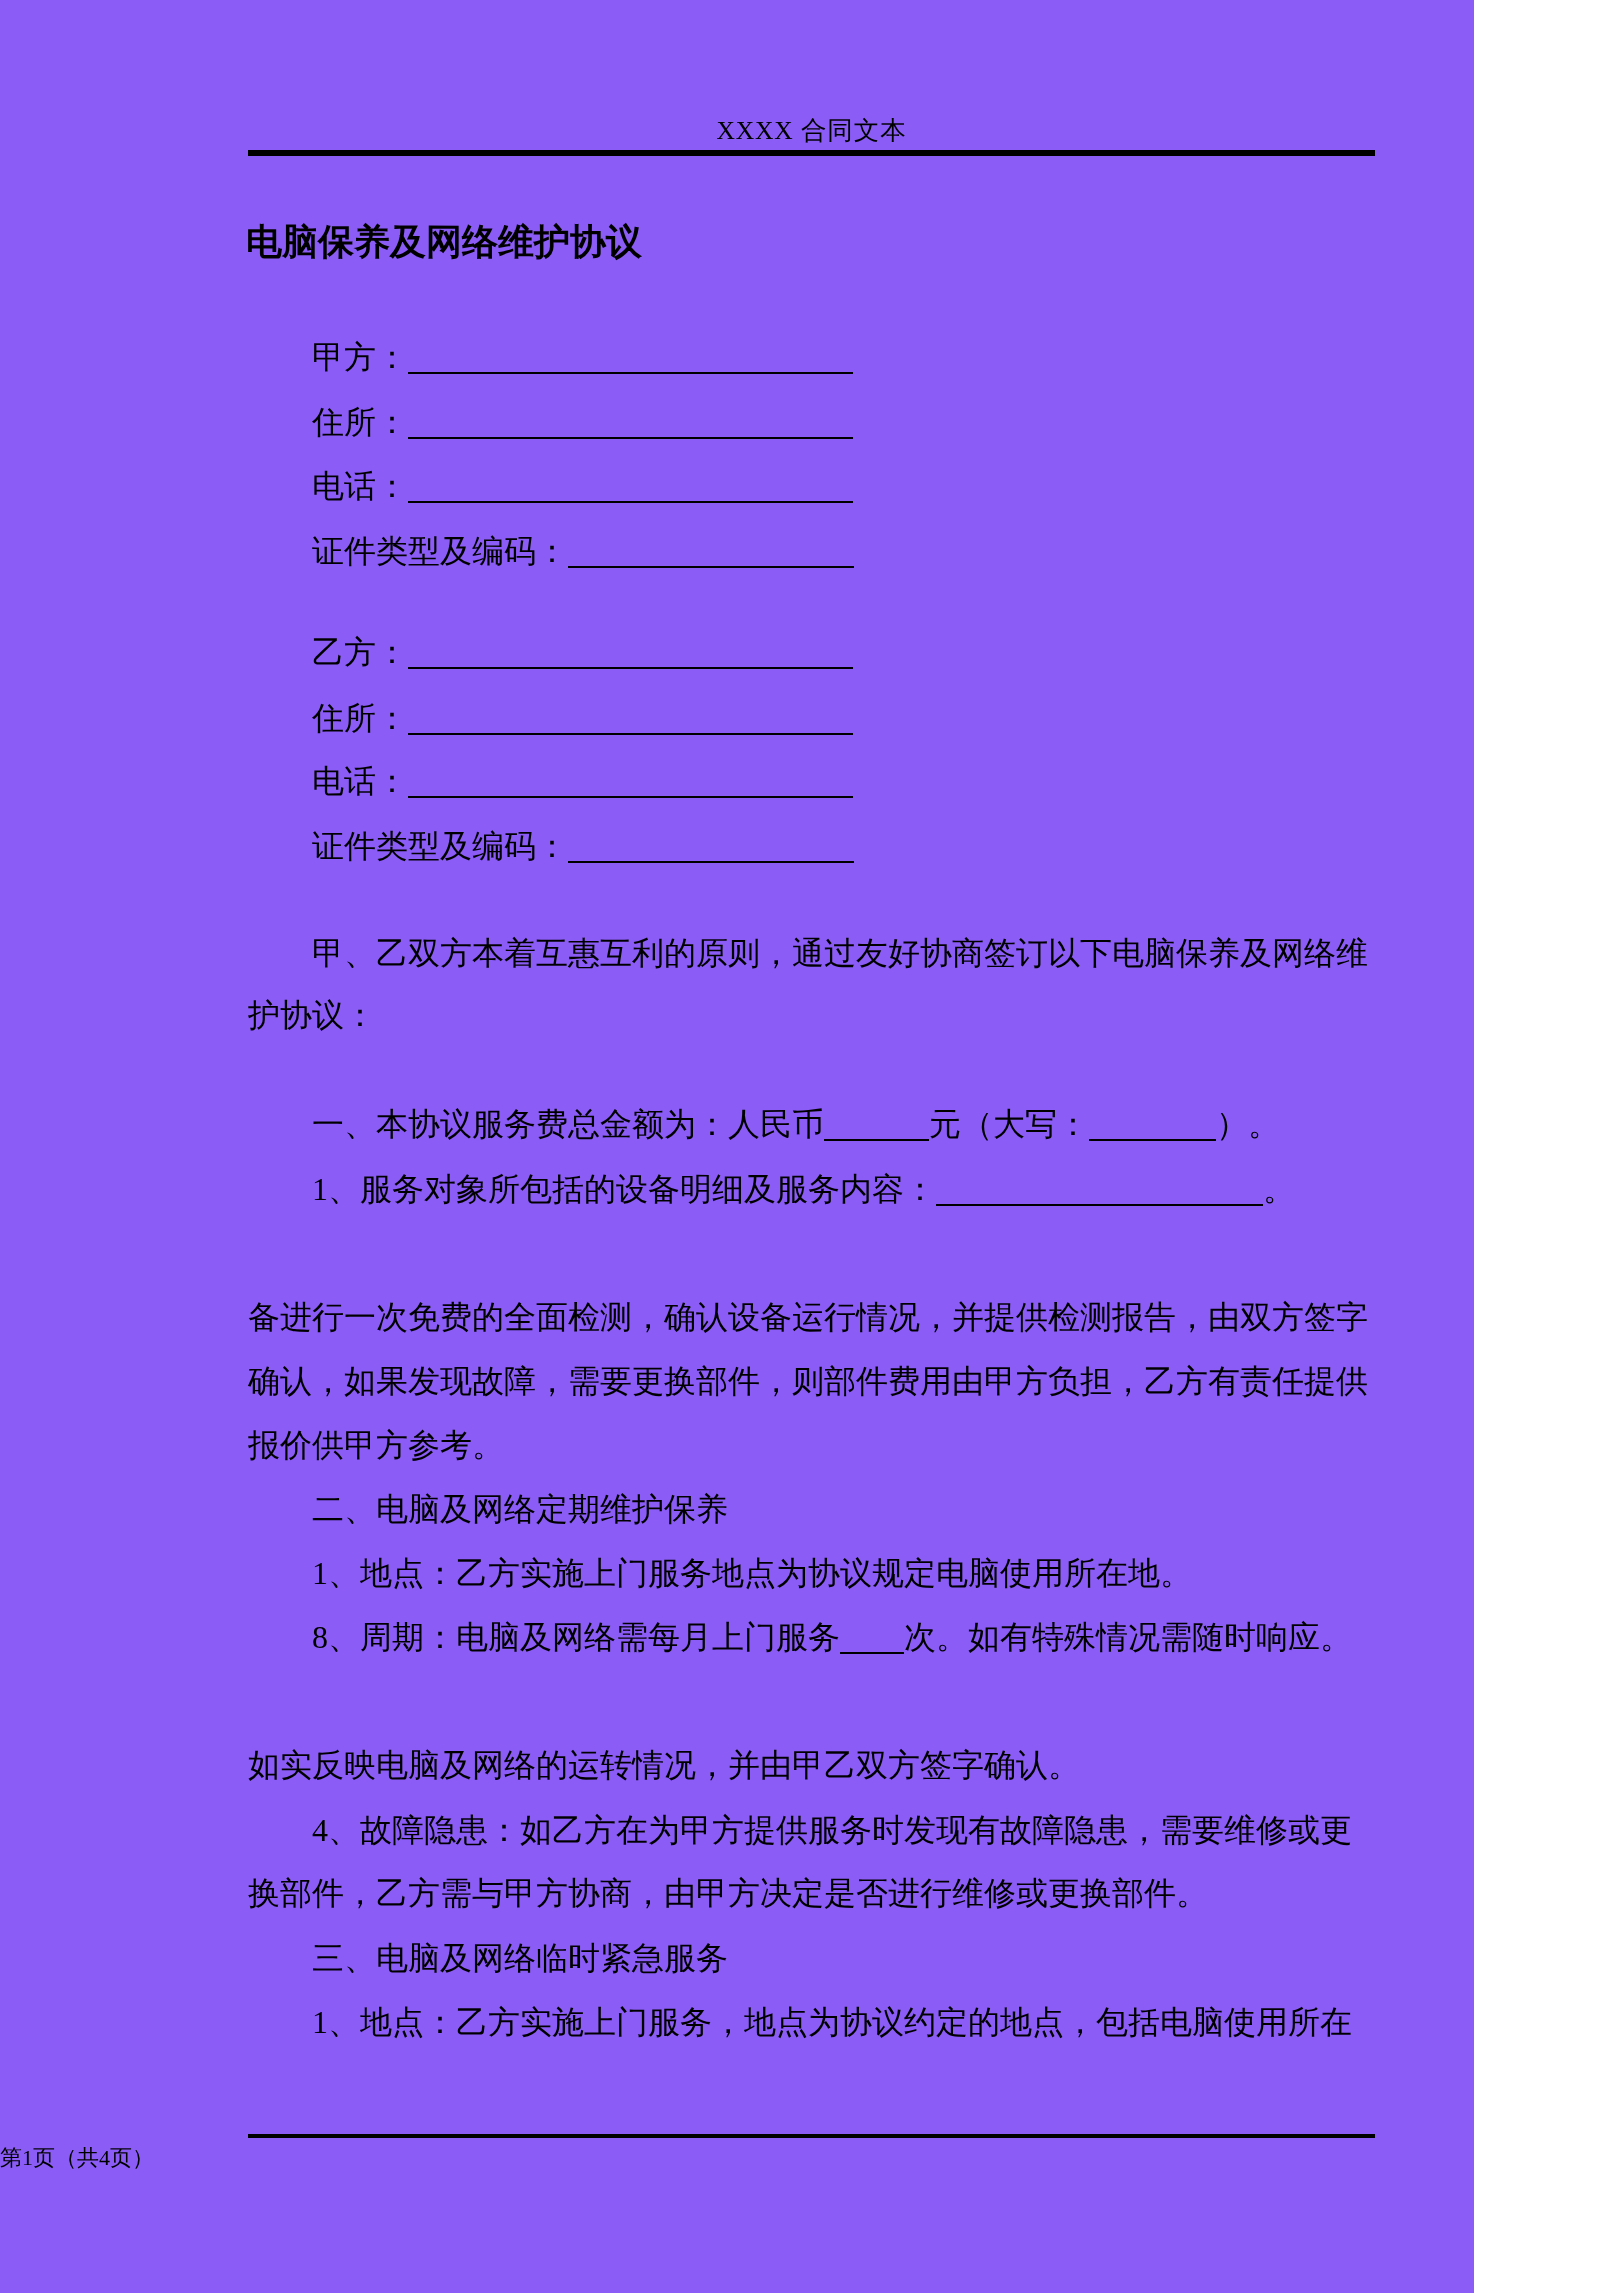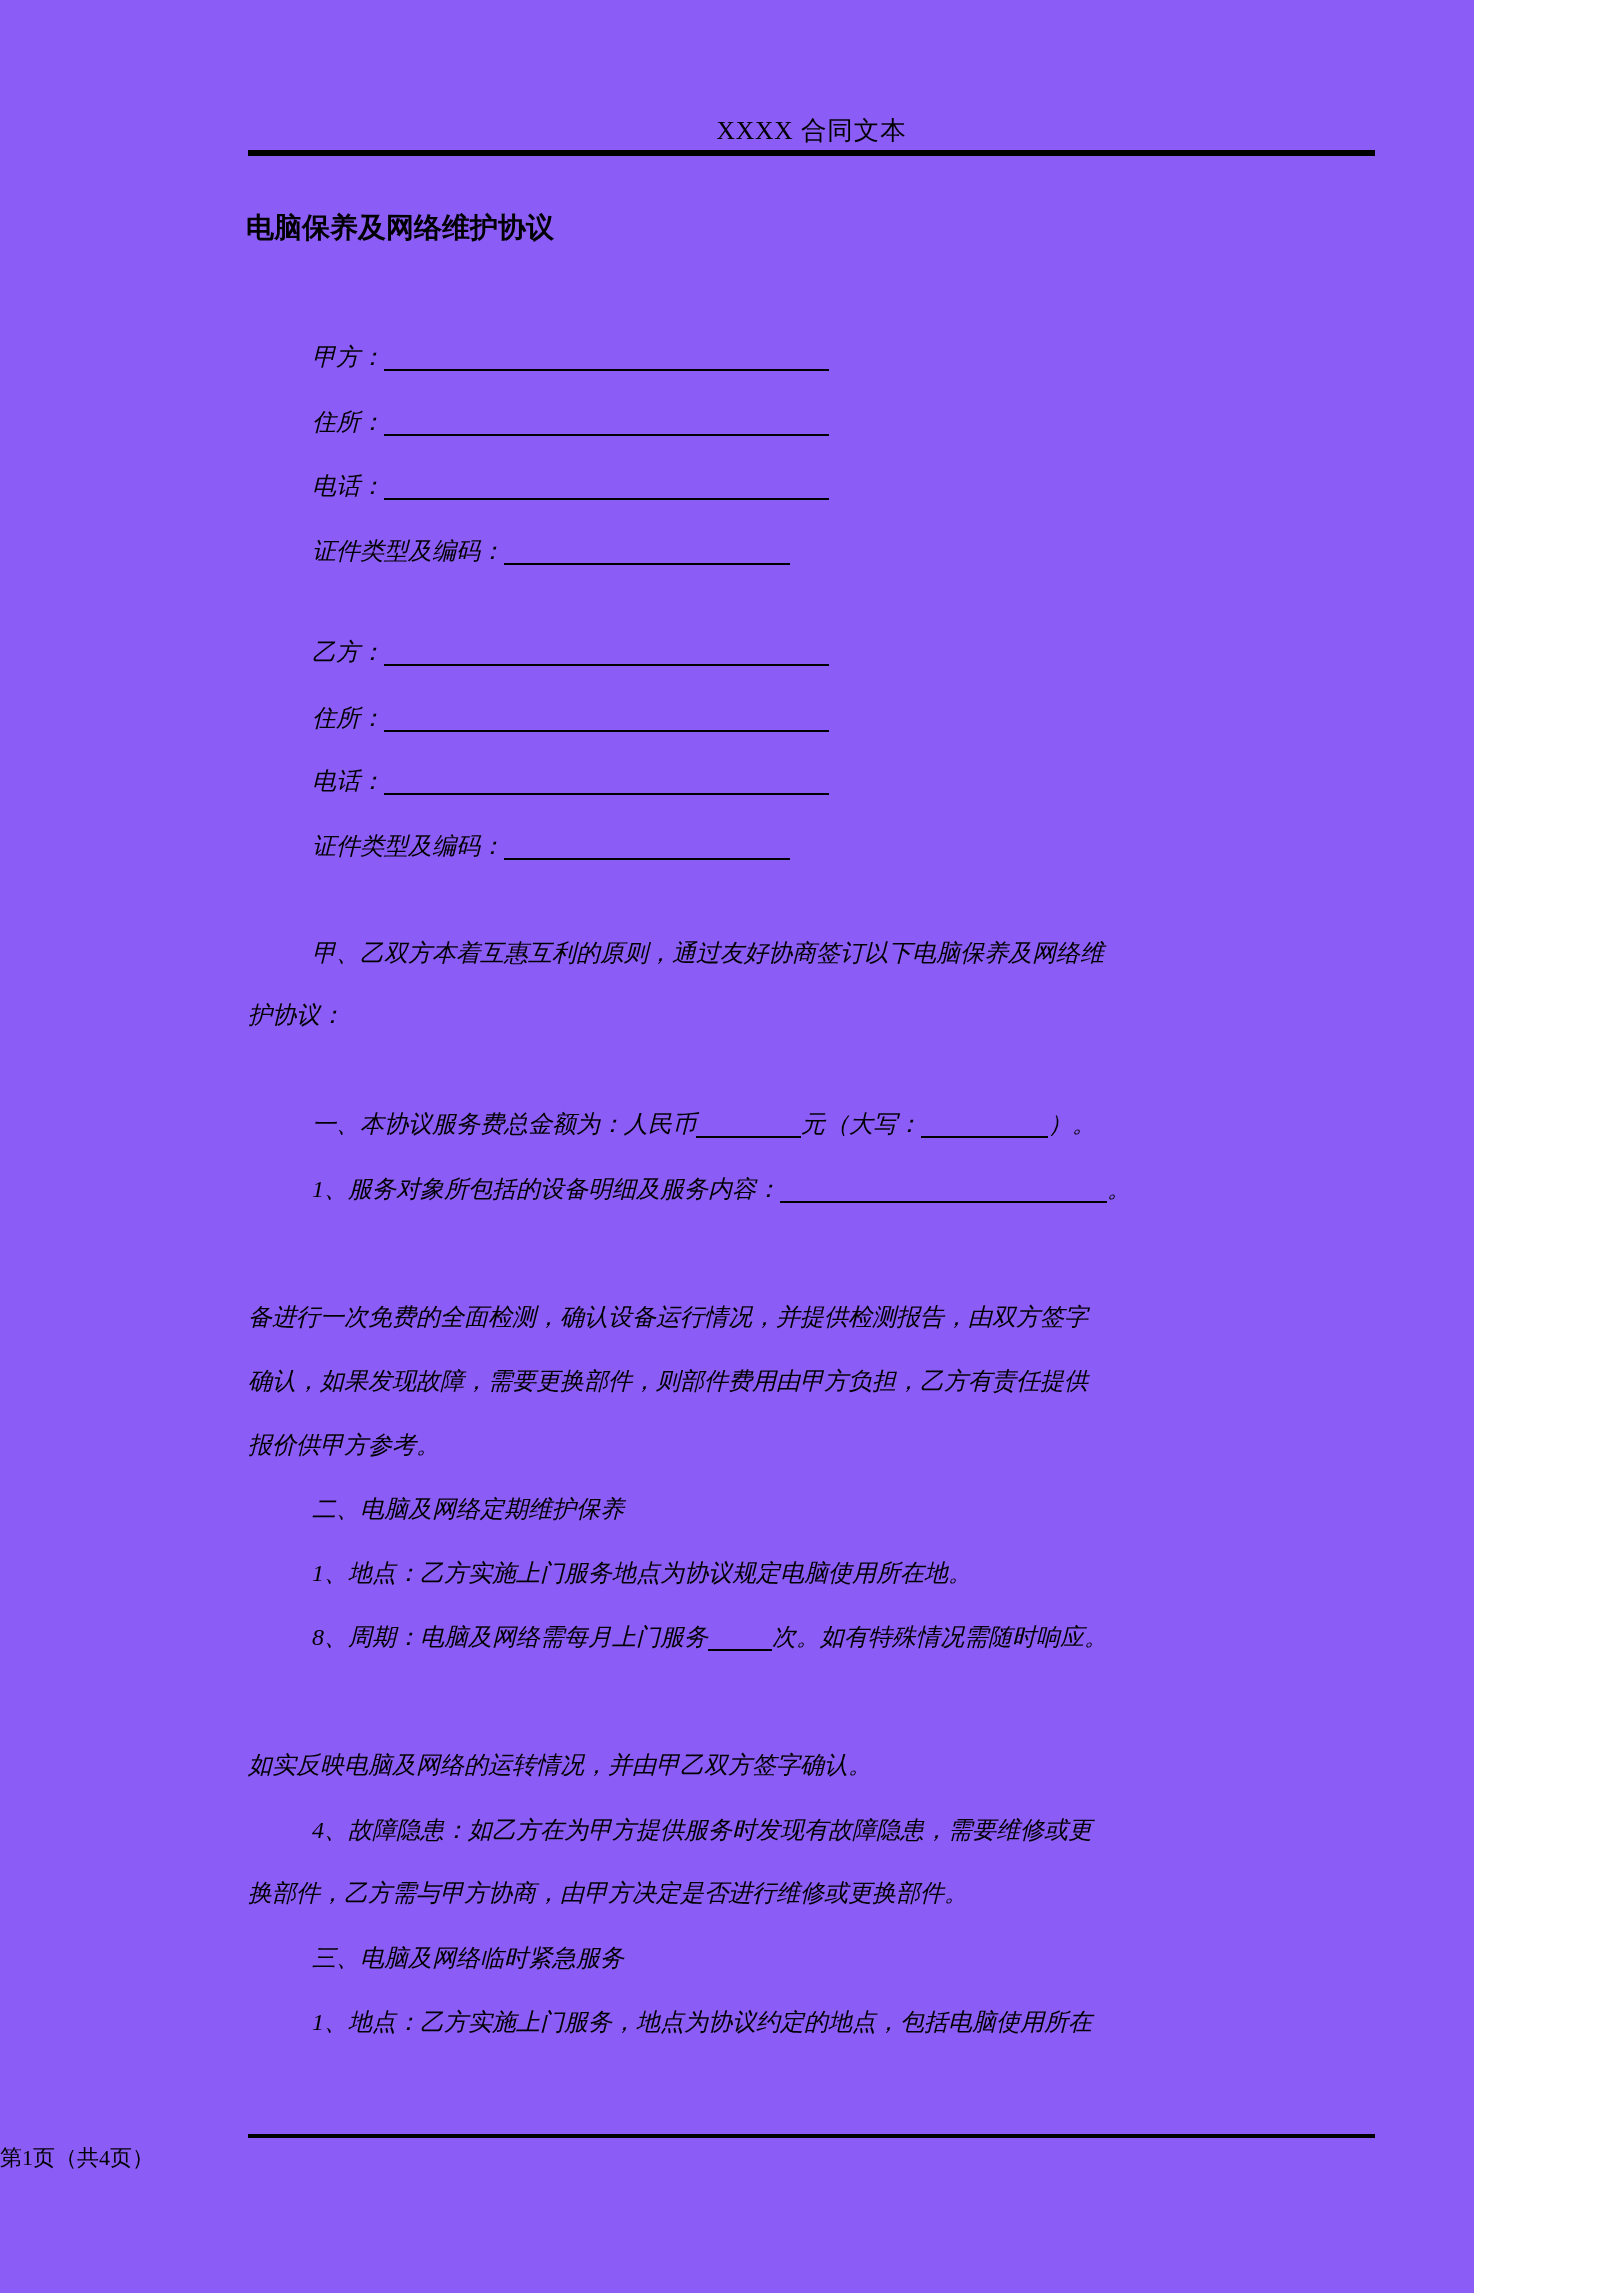--- a/index.html
+++ b/index.html
@@ -29,35 +29,34 @@
   .header-rule {
     position: absolute;
     top: 150px;
     left: 248px;
     width: 1127px;
     height: 5.5px;
     background: #000000;
   }
   .doc-title {
     position: absolute;
-    top: 208px;
+    top: 222px;
     left: 246px;
     margin: 0;
     font-family: "Liberation Sans", "DejaVu Sans", sans-serif;
-    font-size: 28px;
+    font-size: 36px;
     line-height: 40px;
     font-weight: bold;
     white-space: nowrap;
   }
   .ln {
     position: absolute;
-    font-size: 24px;
+    font-size: 32px;
     line-height: 35px;
     white-space: nowrap;
-    font-style: italic;
   }
   .fill {
     display: inline-block;
     height: 12.7px;
     border-bottom: 2.7px solid #000000;
     vertical-align: -6.4px;
   }
   .f490 { width: 445px; }
   .f315 { width: 286px; }
   .f115 { width: 105px; }

